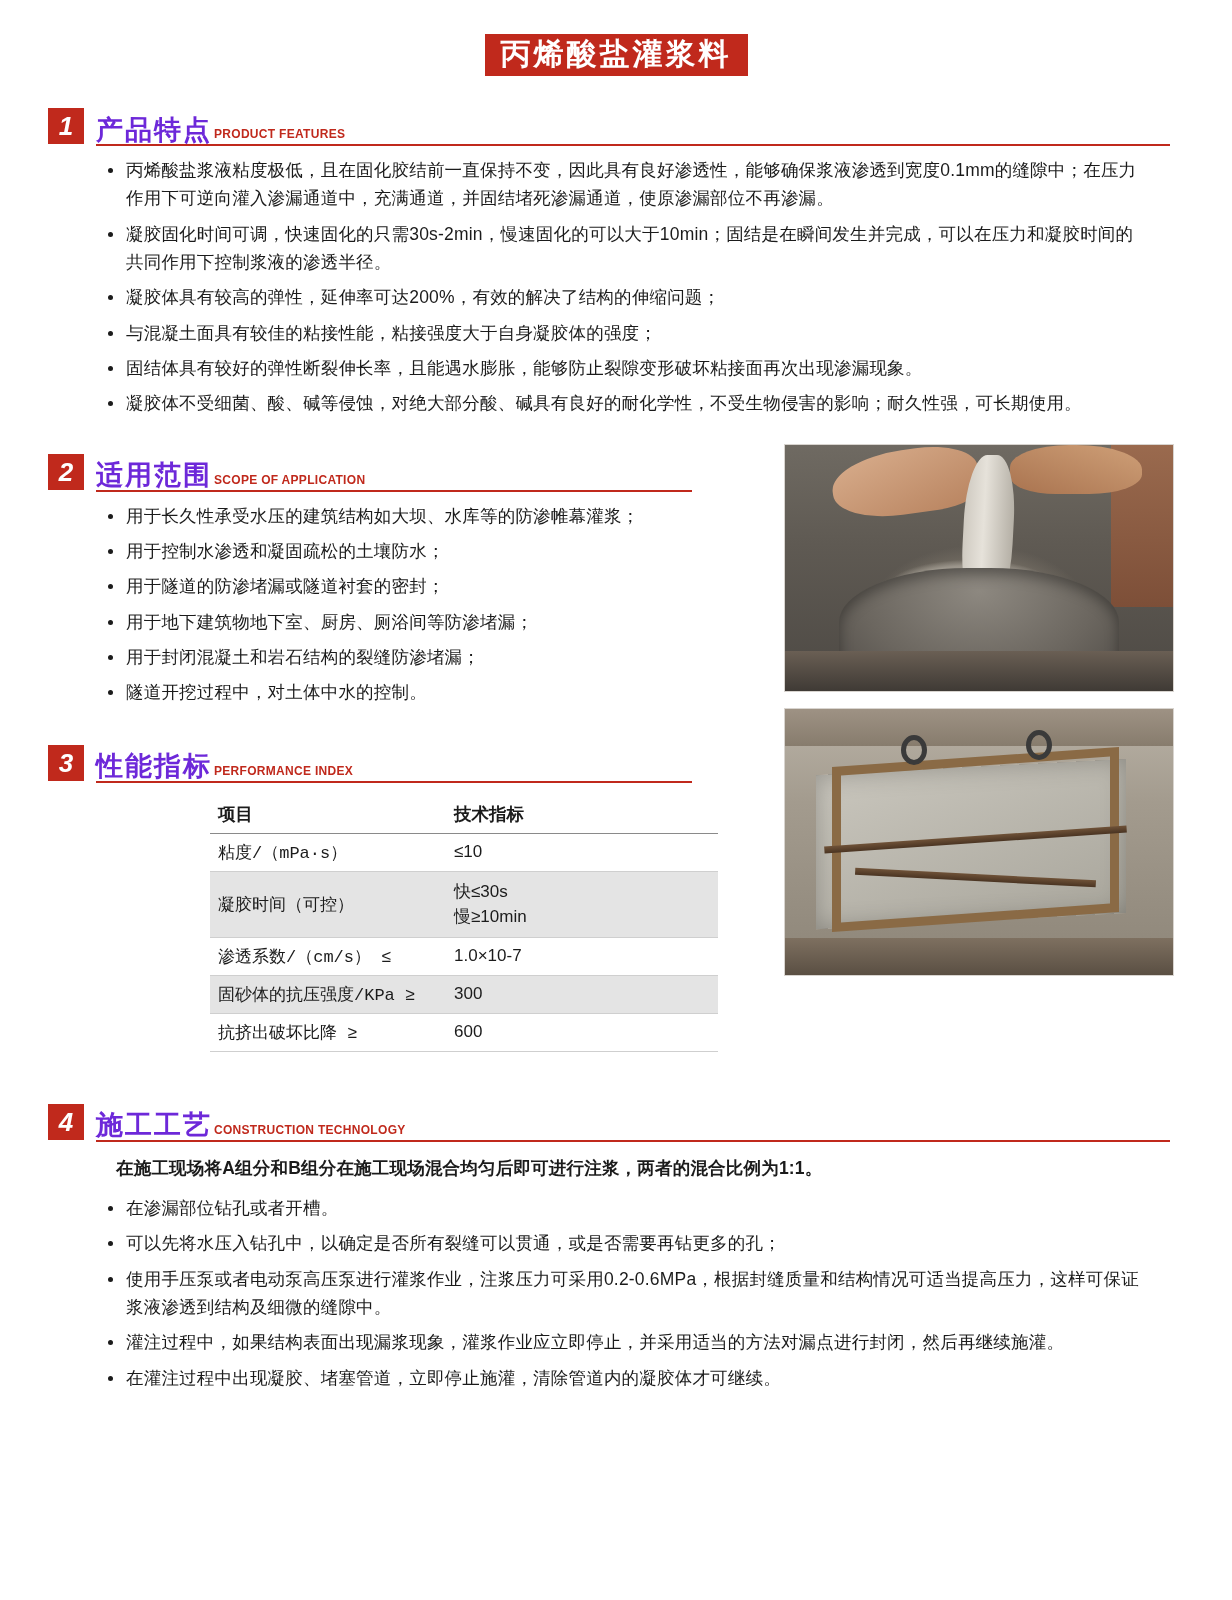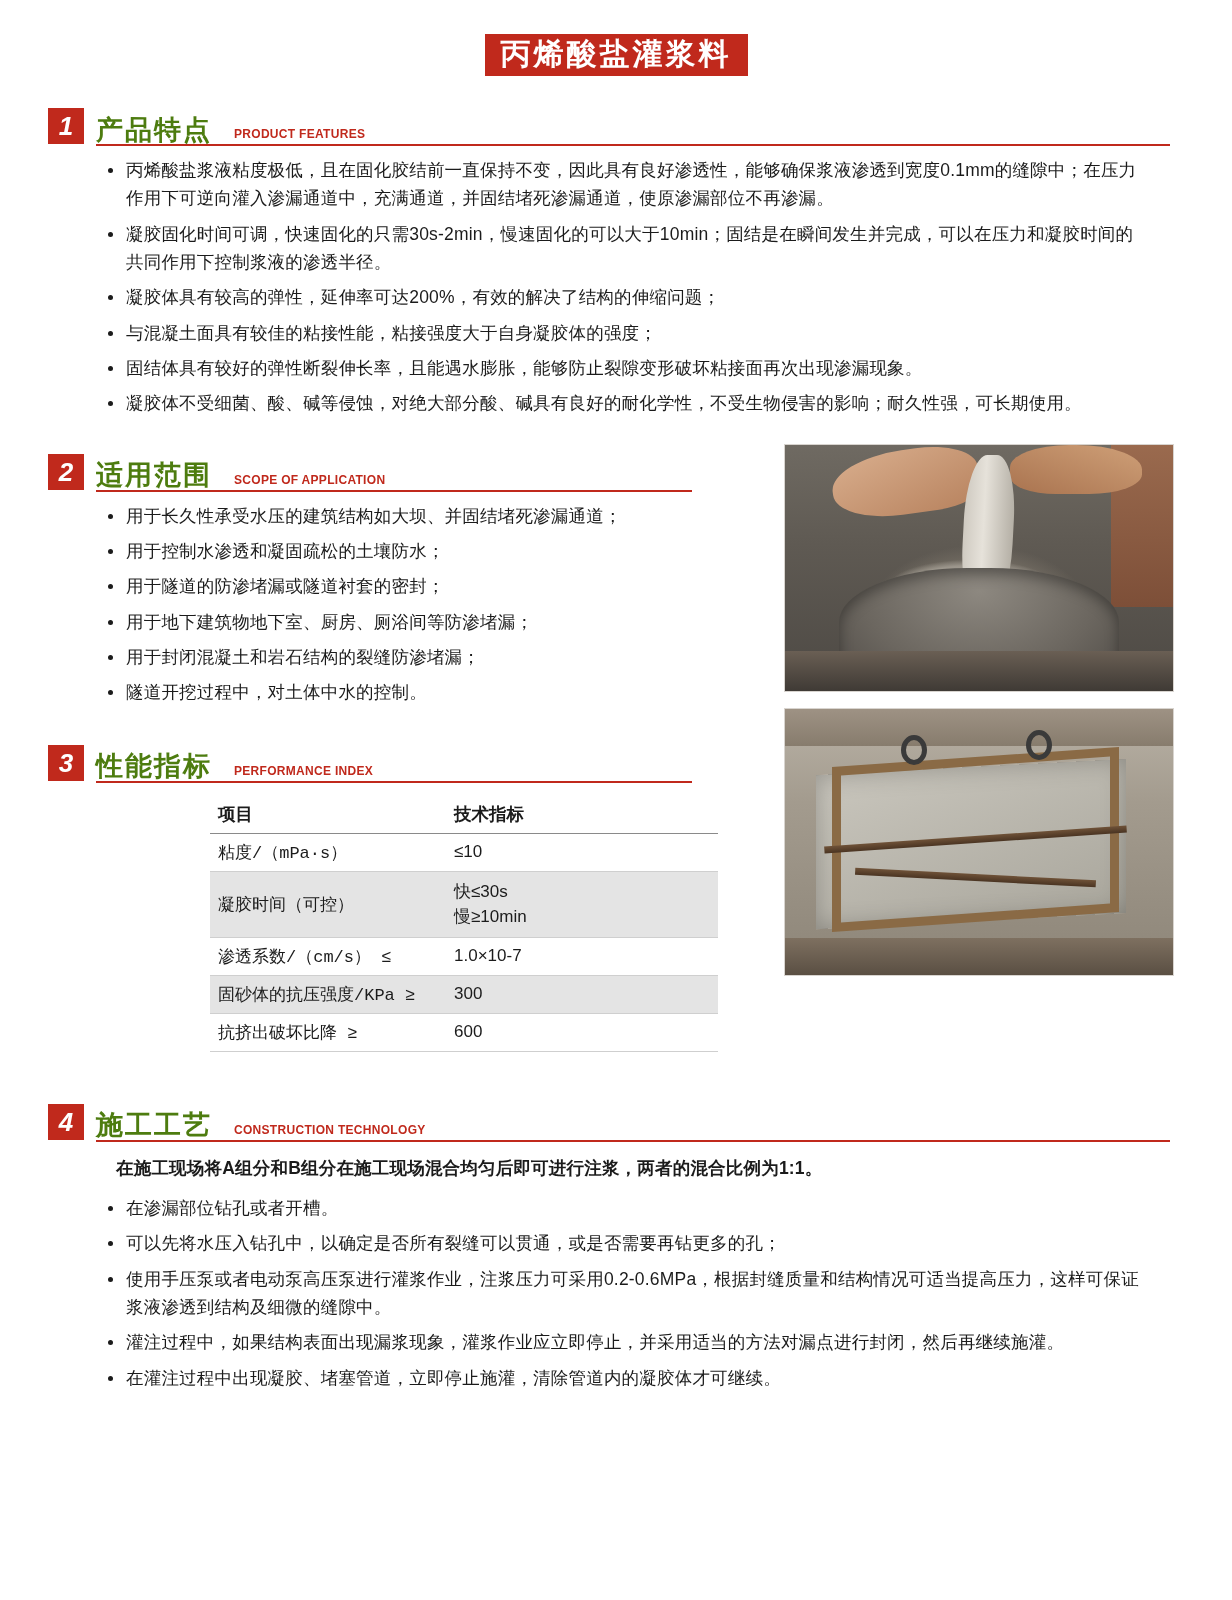--- a/index.html
+++ b/index.html
@@ -49,24 +49,24 @@
     display: flex;
     align-items: center;
     justify-content: center;
     line-height: 1;
     flex: none;
     margin-right: 12px;
   }
   .sec-cn {
     font-size: 27px;
     font-weight: bold;
-    color: #4d7c0f;
+    color: #6d28d9;
     letter-spacing: 2px;
     line-height: 1.05;
-    margin-right: 22px;
+    margin-right: 2px;
   }
   .sec-en {
     font-size: 12px;
     font-weight: bold;
     color: #c0291c;
     letter-spacing: 0.3px;
     padding-bottom: 3px;
     white-space: nowrap;
   }
   .sec-rule {
@@ -290,21 +290,21 @@
   </div>
 
   <div class="section-head narrow" style="margin-right:540px;">
     <div class="sec-num">2</div>
     <div class="sec-cn">适用范围</div>
     <div class="sec-en">SCOPE OF APPLICATION</div>
     <div class="sec-rule"></div>
   </div>
   <div id="sec2-body">
     <ul class="blist">
-      <li>用于长久性承受水压的建筑结构如大坝、并固结堵死渗漏通道；</li>
+      <li>用于长久性承受水压的建筑结构如大坝、水库等的防渗帷幕灌浆；</li>
       <li>用于控制水渗透和凝固疏松的土壤防水；</li>
       <li>用于隧道的防渗堵漏或隧道衬套的密封；</li>
       <li>用于地下建筑物地下室、厨房、厕浴间等防渗堵漏；</li>
       <li>用于封闭混凝土和岩石结构的裂缝防渗堵漏；</li>
       <li>隧道开挖过程中，对土体中水的控制。</li>
     </ul>
   </div>
 
   <div class="section-head narrow" style="margin-right:540px;margin-top:28px;">
     <div class="sec-num">3</div>

